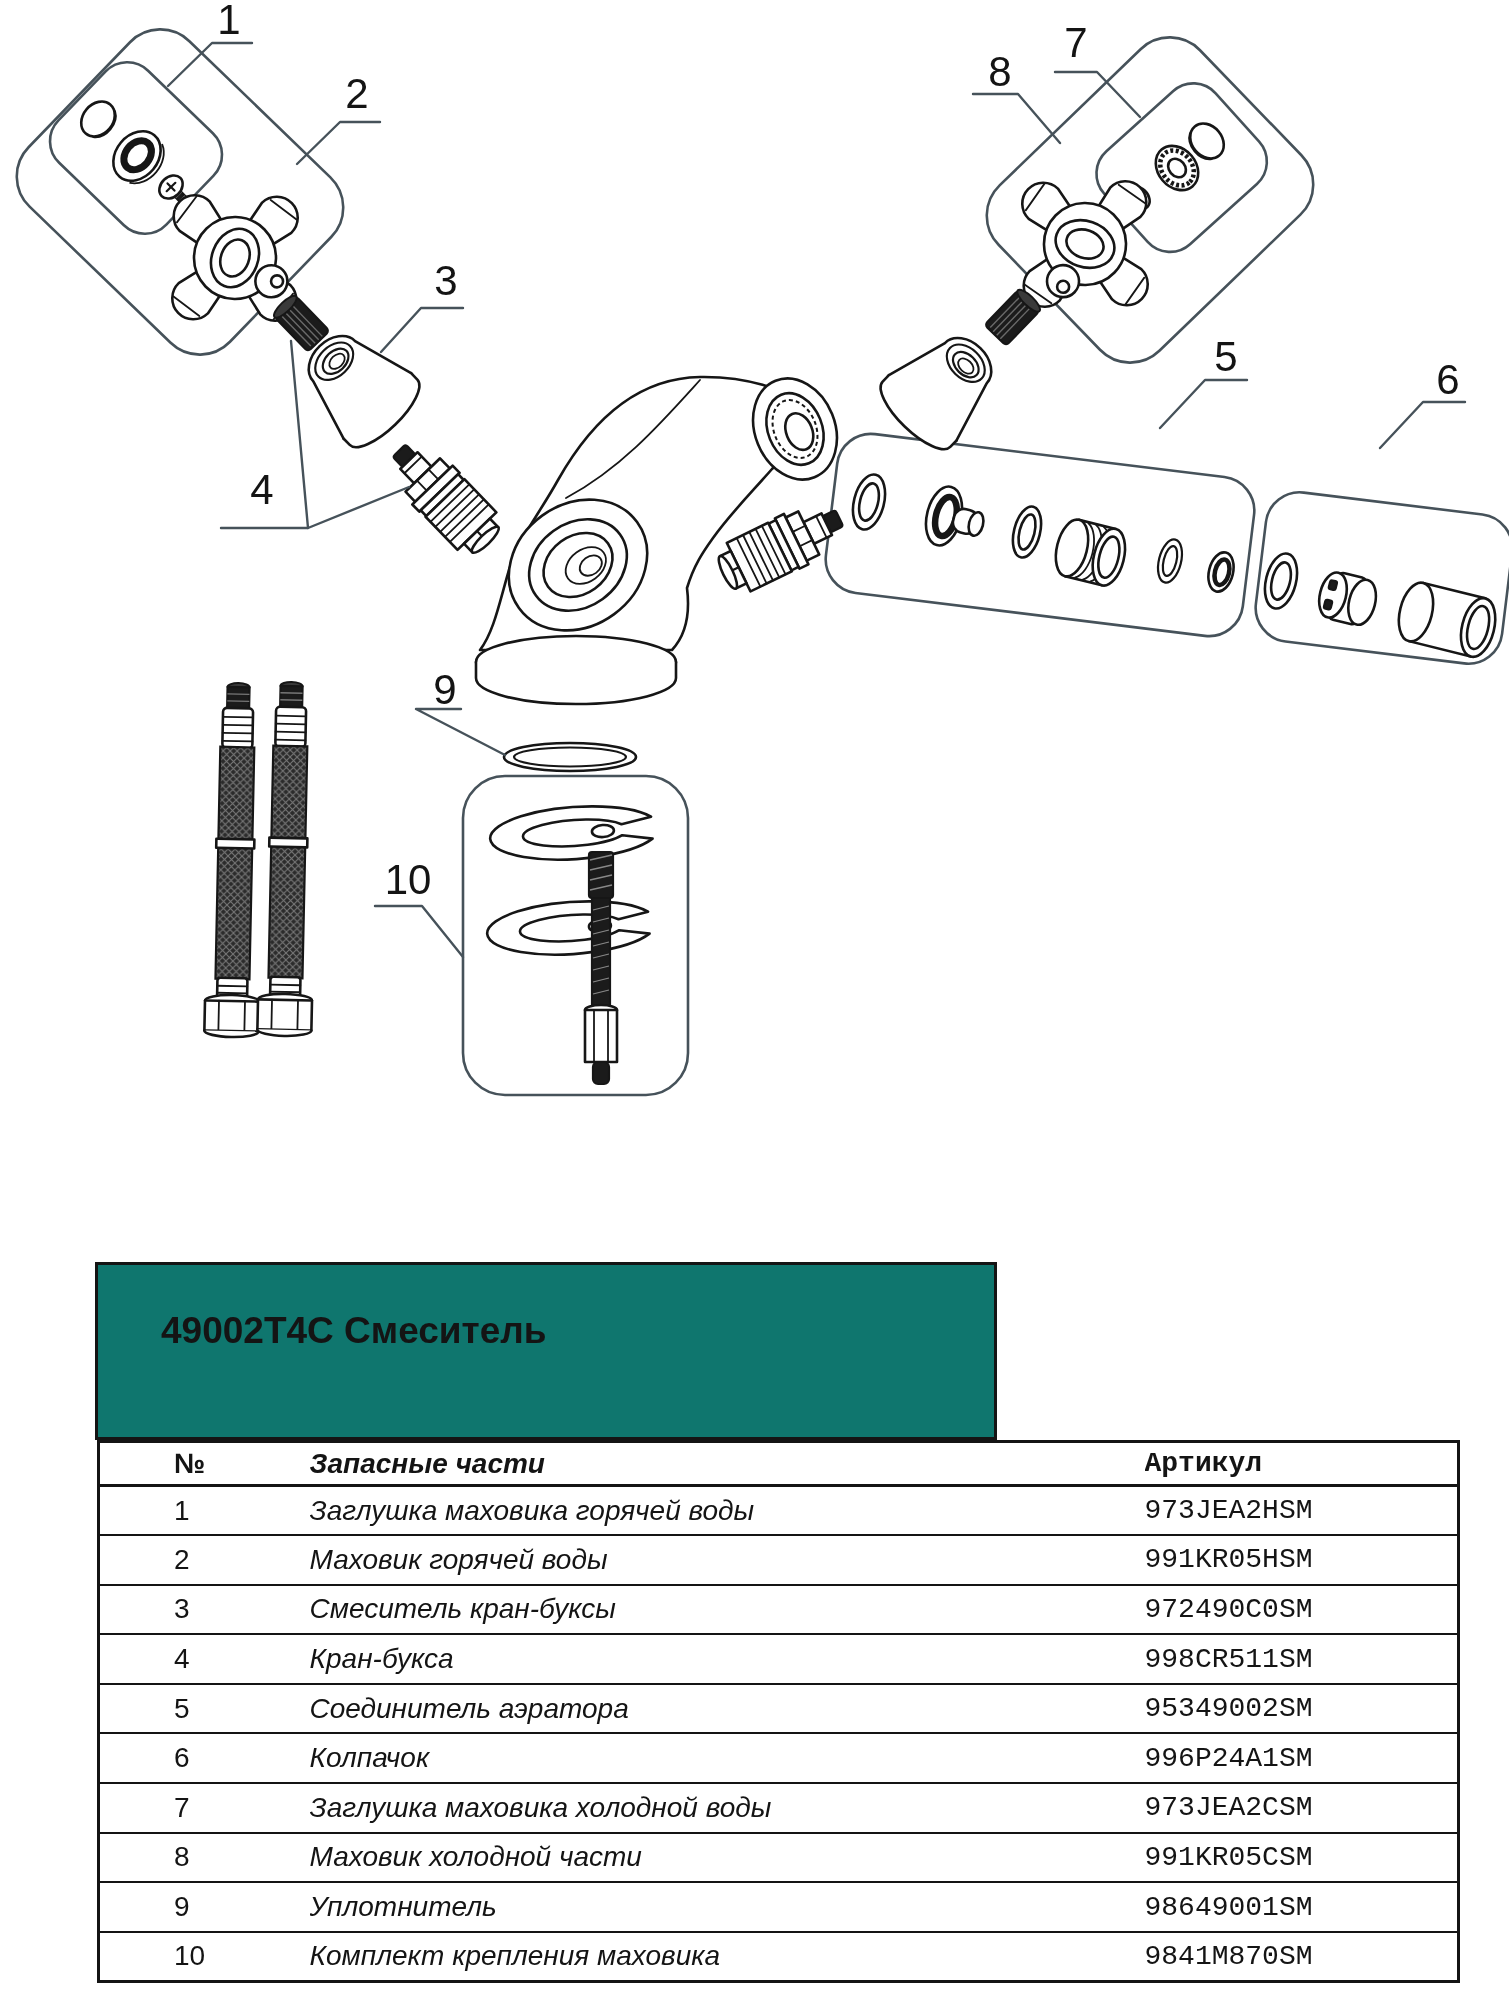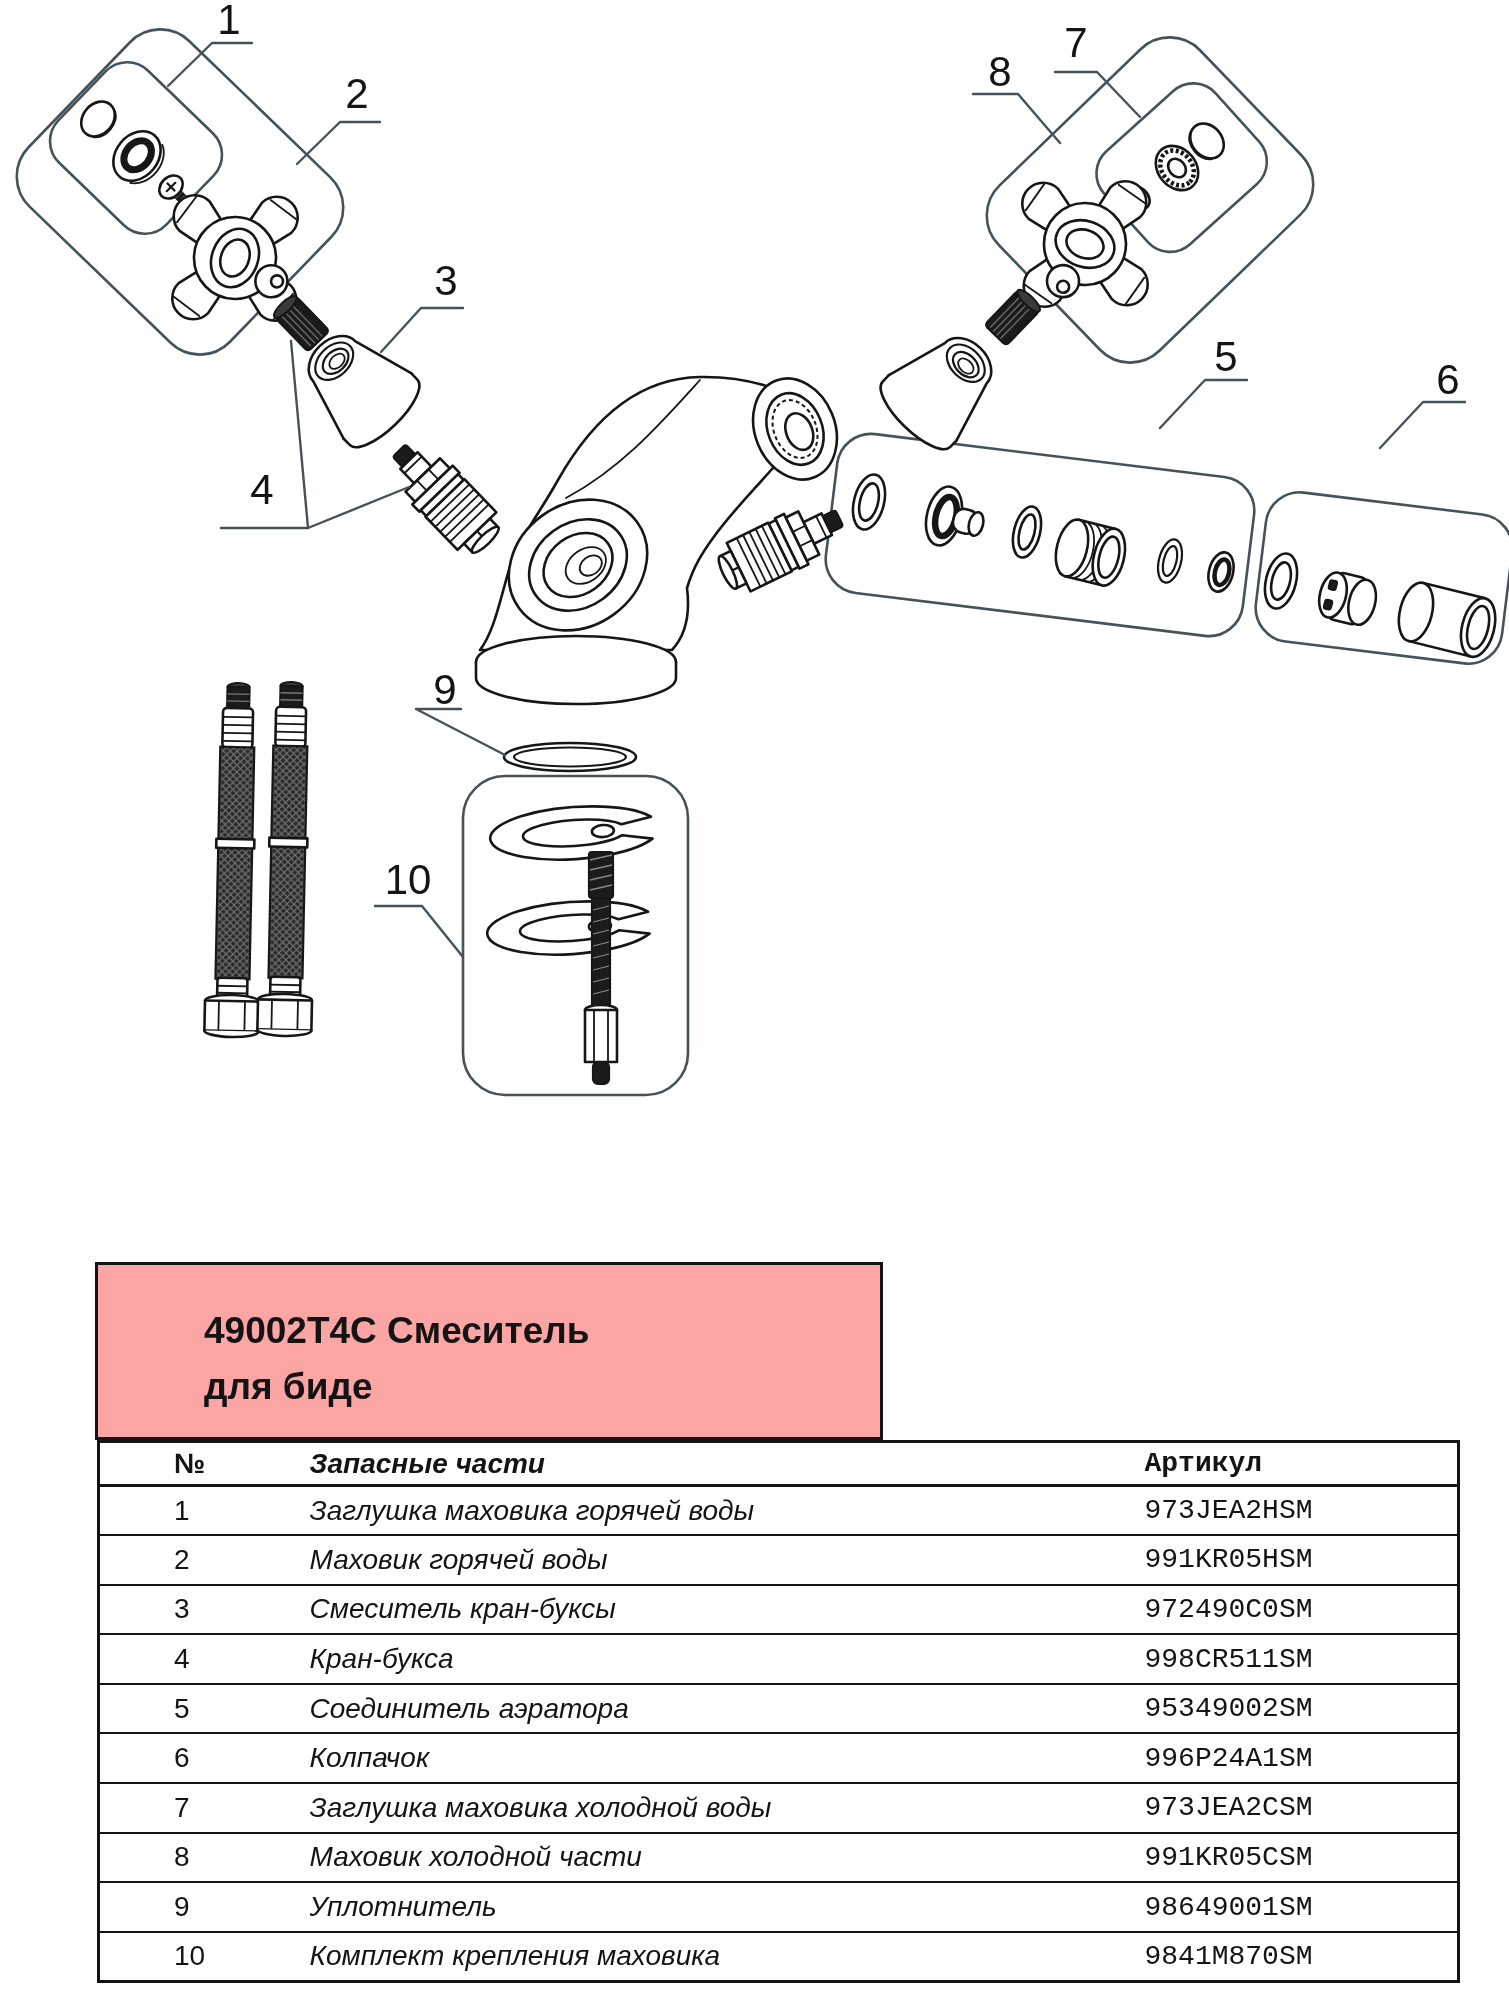--- a/index.html
+++ b/index.html
@@ -11,22 +11,22 @@
   
   .p  {fill:#ffffff;stroke:#161616;stroke-width:2.6;stroke-linejoin:round;stroke-linecap:round;}
   .pd {fill:#1b1b1b;stroke:#161616;stroke-width:2.2;stroke-linejoin:round;}
   .ln {fill:none;stroke:#161616;stroke-width:2.2;stroke-linecap:round;}
   .lt {fill:none;stroke:#161616;stroke-width:1.8;stroke-linecap:round;}
   .grp{fill:none;stroke:#46525a;stroke-width:2.6;}
   .lead{fill:none;stroke:#46525a;stroke-width:2.4;stroke-linejoin:round;stroke-linecap:round;}
   .num{font-size:42px;fill:#141414;text-anchor:middle;}
 
   
-  .title-box{position:absolute;left:95px;top:1262px;width:788px;height:178px;
-             border:3px solid #141414;box-sizing:border-box;background:#fca5a5;padding-left:43px;}
+  .title-box{position:absolute;left:95px;top:1262px;width:902px;height:178px;
+             border:3px solid #141414;box-sizing:border-box;background:#0f766e;}
   .title-box .t{margin:38px 0 0 63px;font-size:37px;line-height:56px;font-weight:700;}
 
   
   table.parts{position:absolute;left:97px;top:1440px;width:1358px;border-collapse:collapse;
               background:#fff;table-layout:fixed;}
   table.parts{border:3px solid #141414;}
   table.parts th, table.parts td{border-top:2.5px solid #141414;border-bottom:2.5px solid #141414;
               font-size:28px;text-align:left;vertical-align:middle;padding:0;white-space:nowrap;overflow:hidden;}
   table.parts thead tr{height:44px;}
   table.parts tbody tr{height:49.6px;}
@@ -331,21 +331,20 @@
       <text class="num" x="1076" y="57">7</text>
       <text class="num" x="1000" y="86">8</text>
       <text class="num" x="445" y="704">9</text>
       <text class="num" x="408" y="894">10</text>
     </g>
   </svg>
 
   <div class="title-box">
     <div class="t">
       <div>49002T4C Смеситель</div>
-      <div>для биде</div>
     </div>
   </div>
 
   <table class="parts">
     <thead>
       <tr>
         <th class="c-num">№</th>
         <th class="c-name">Запасные части</th>
         <th class="c-art">Артикул</th>
       </tr>

